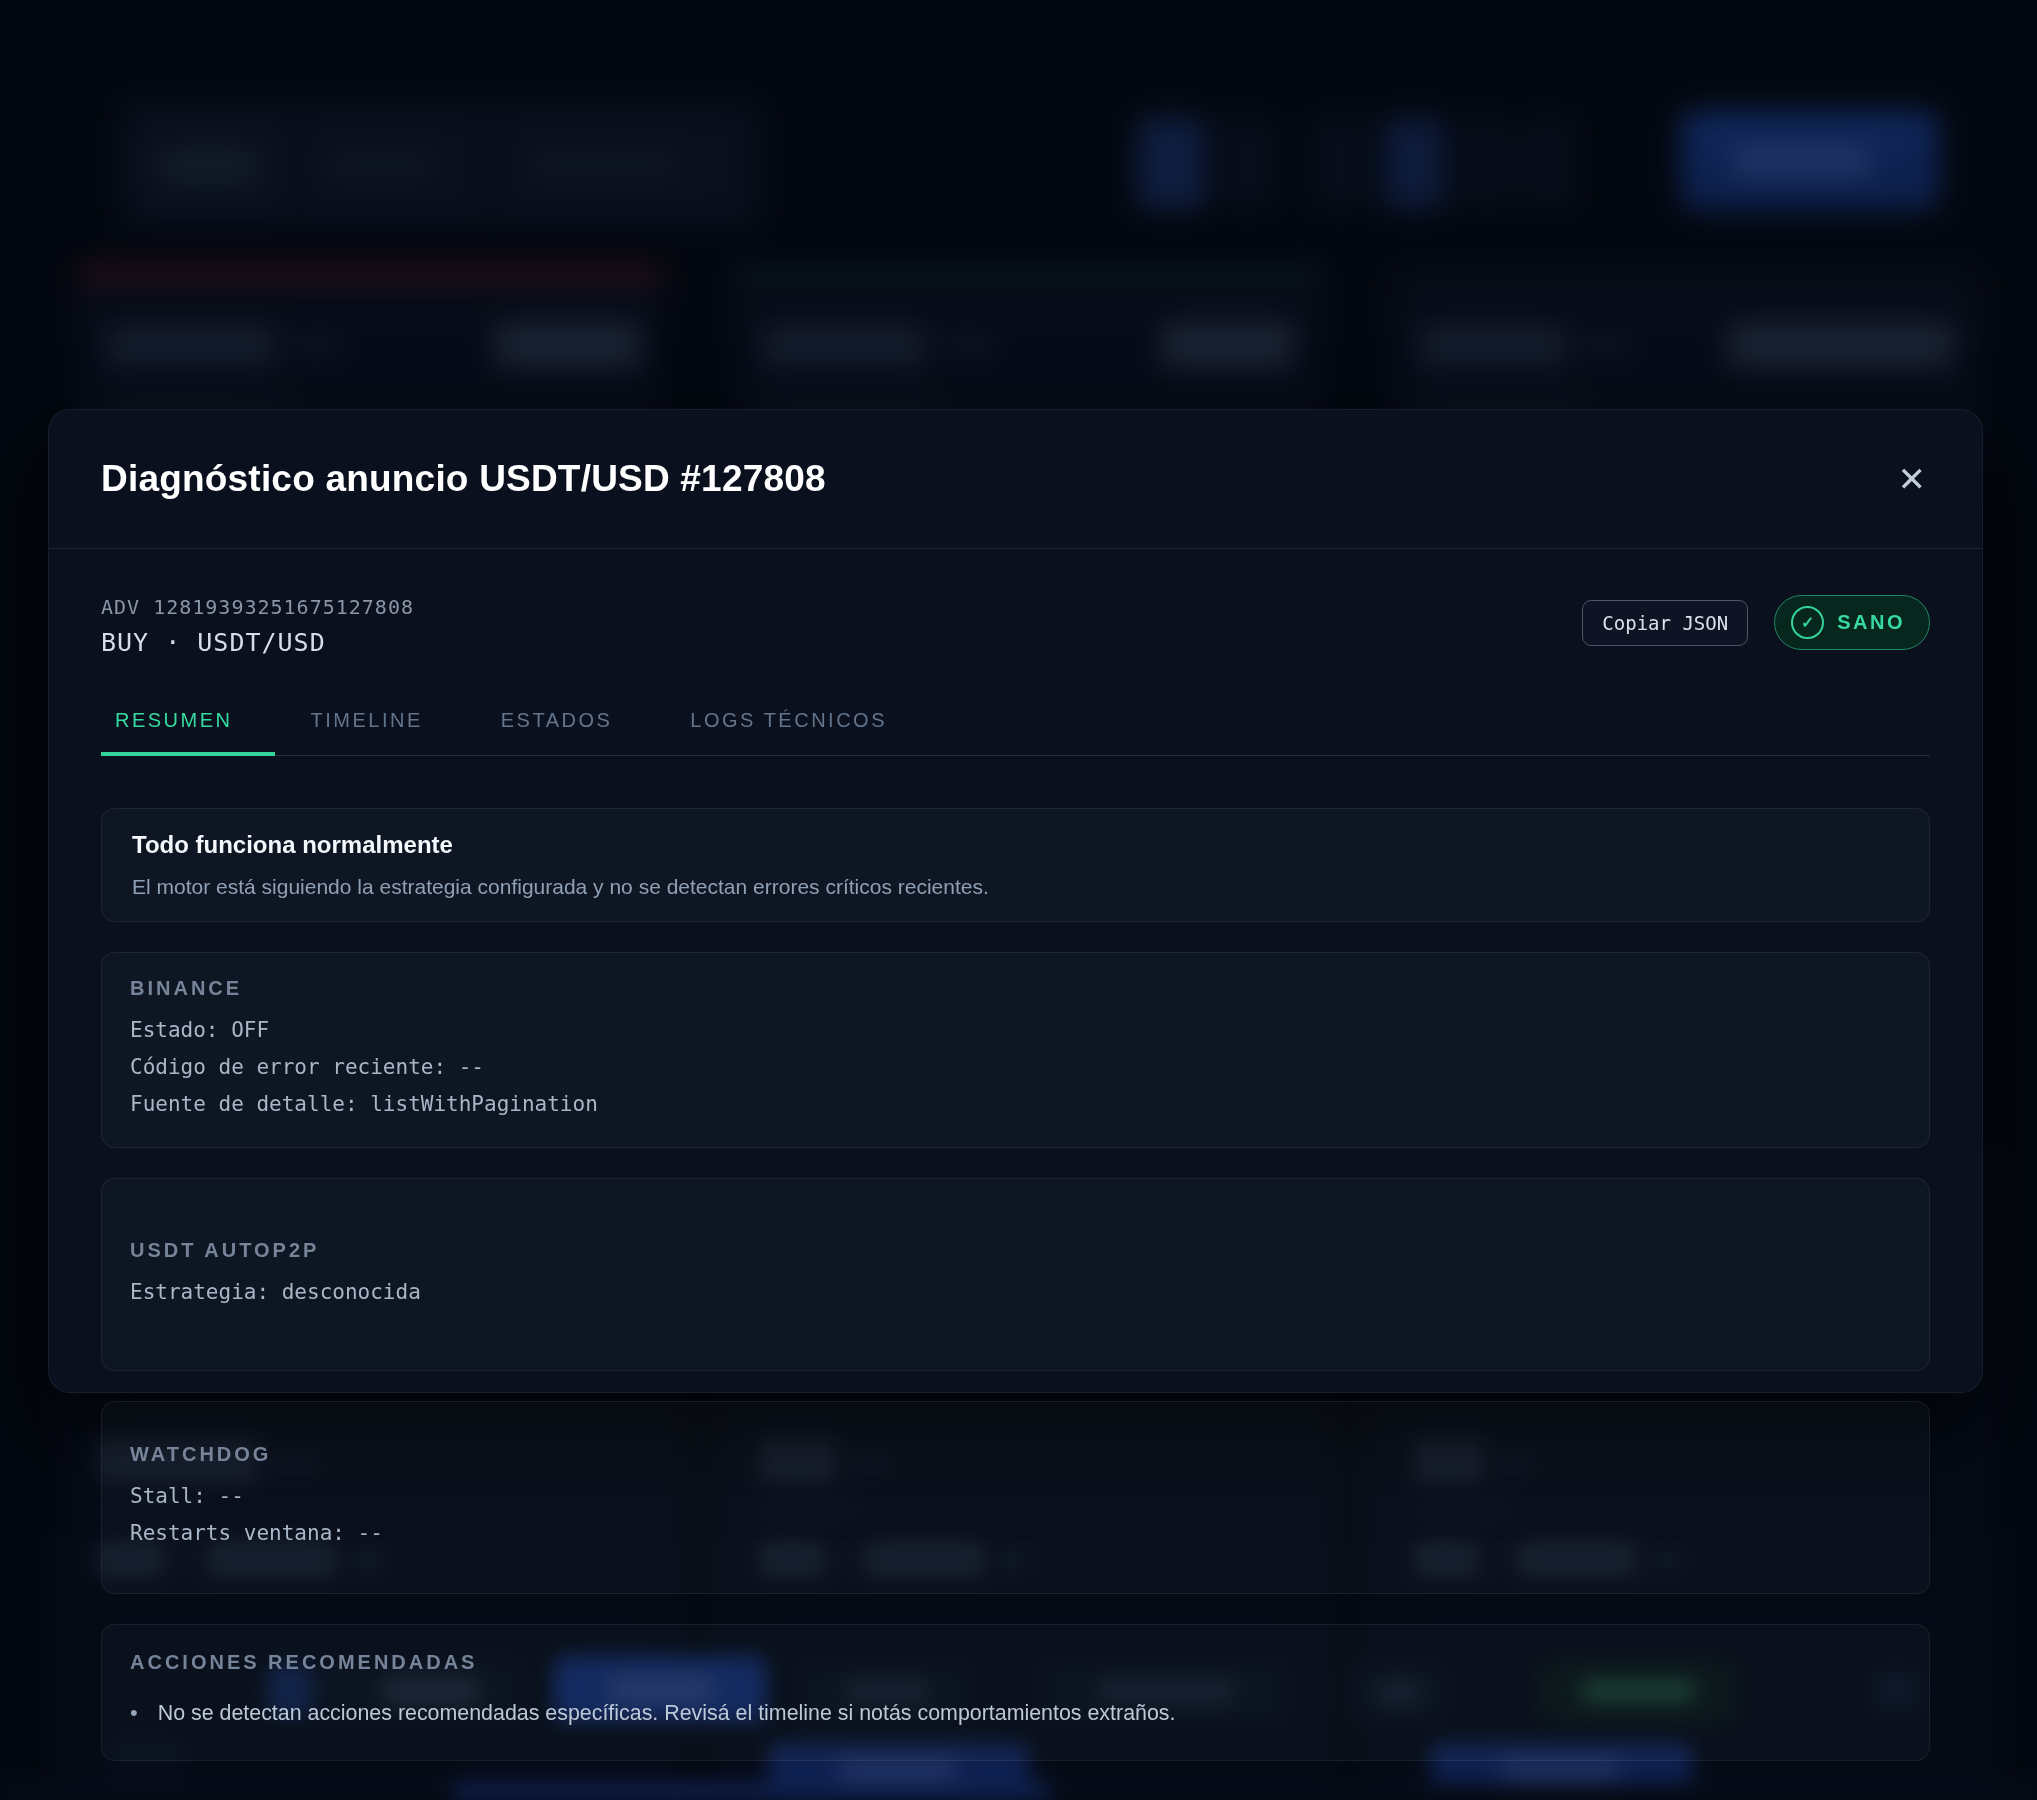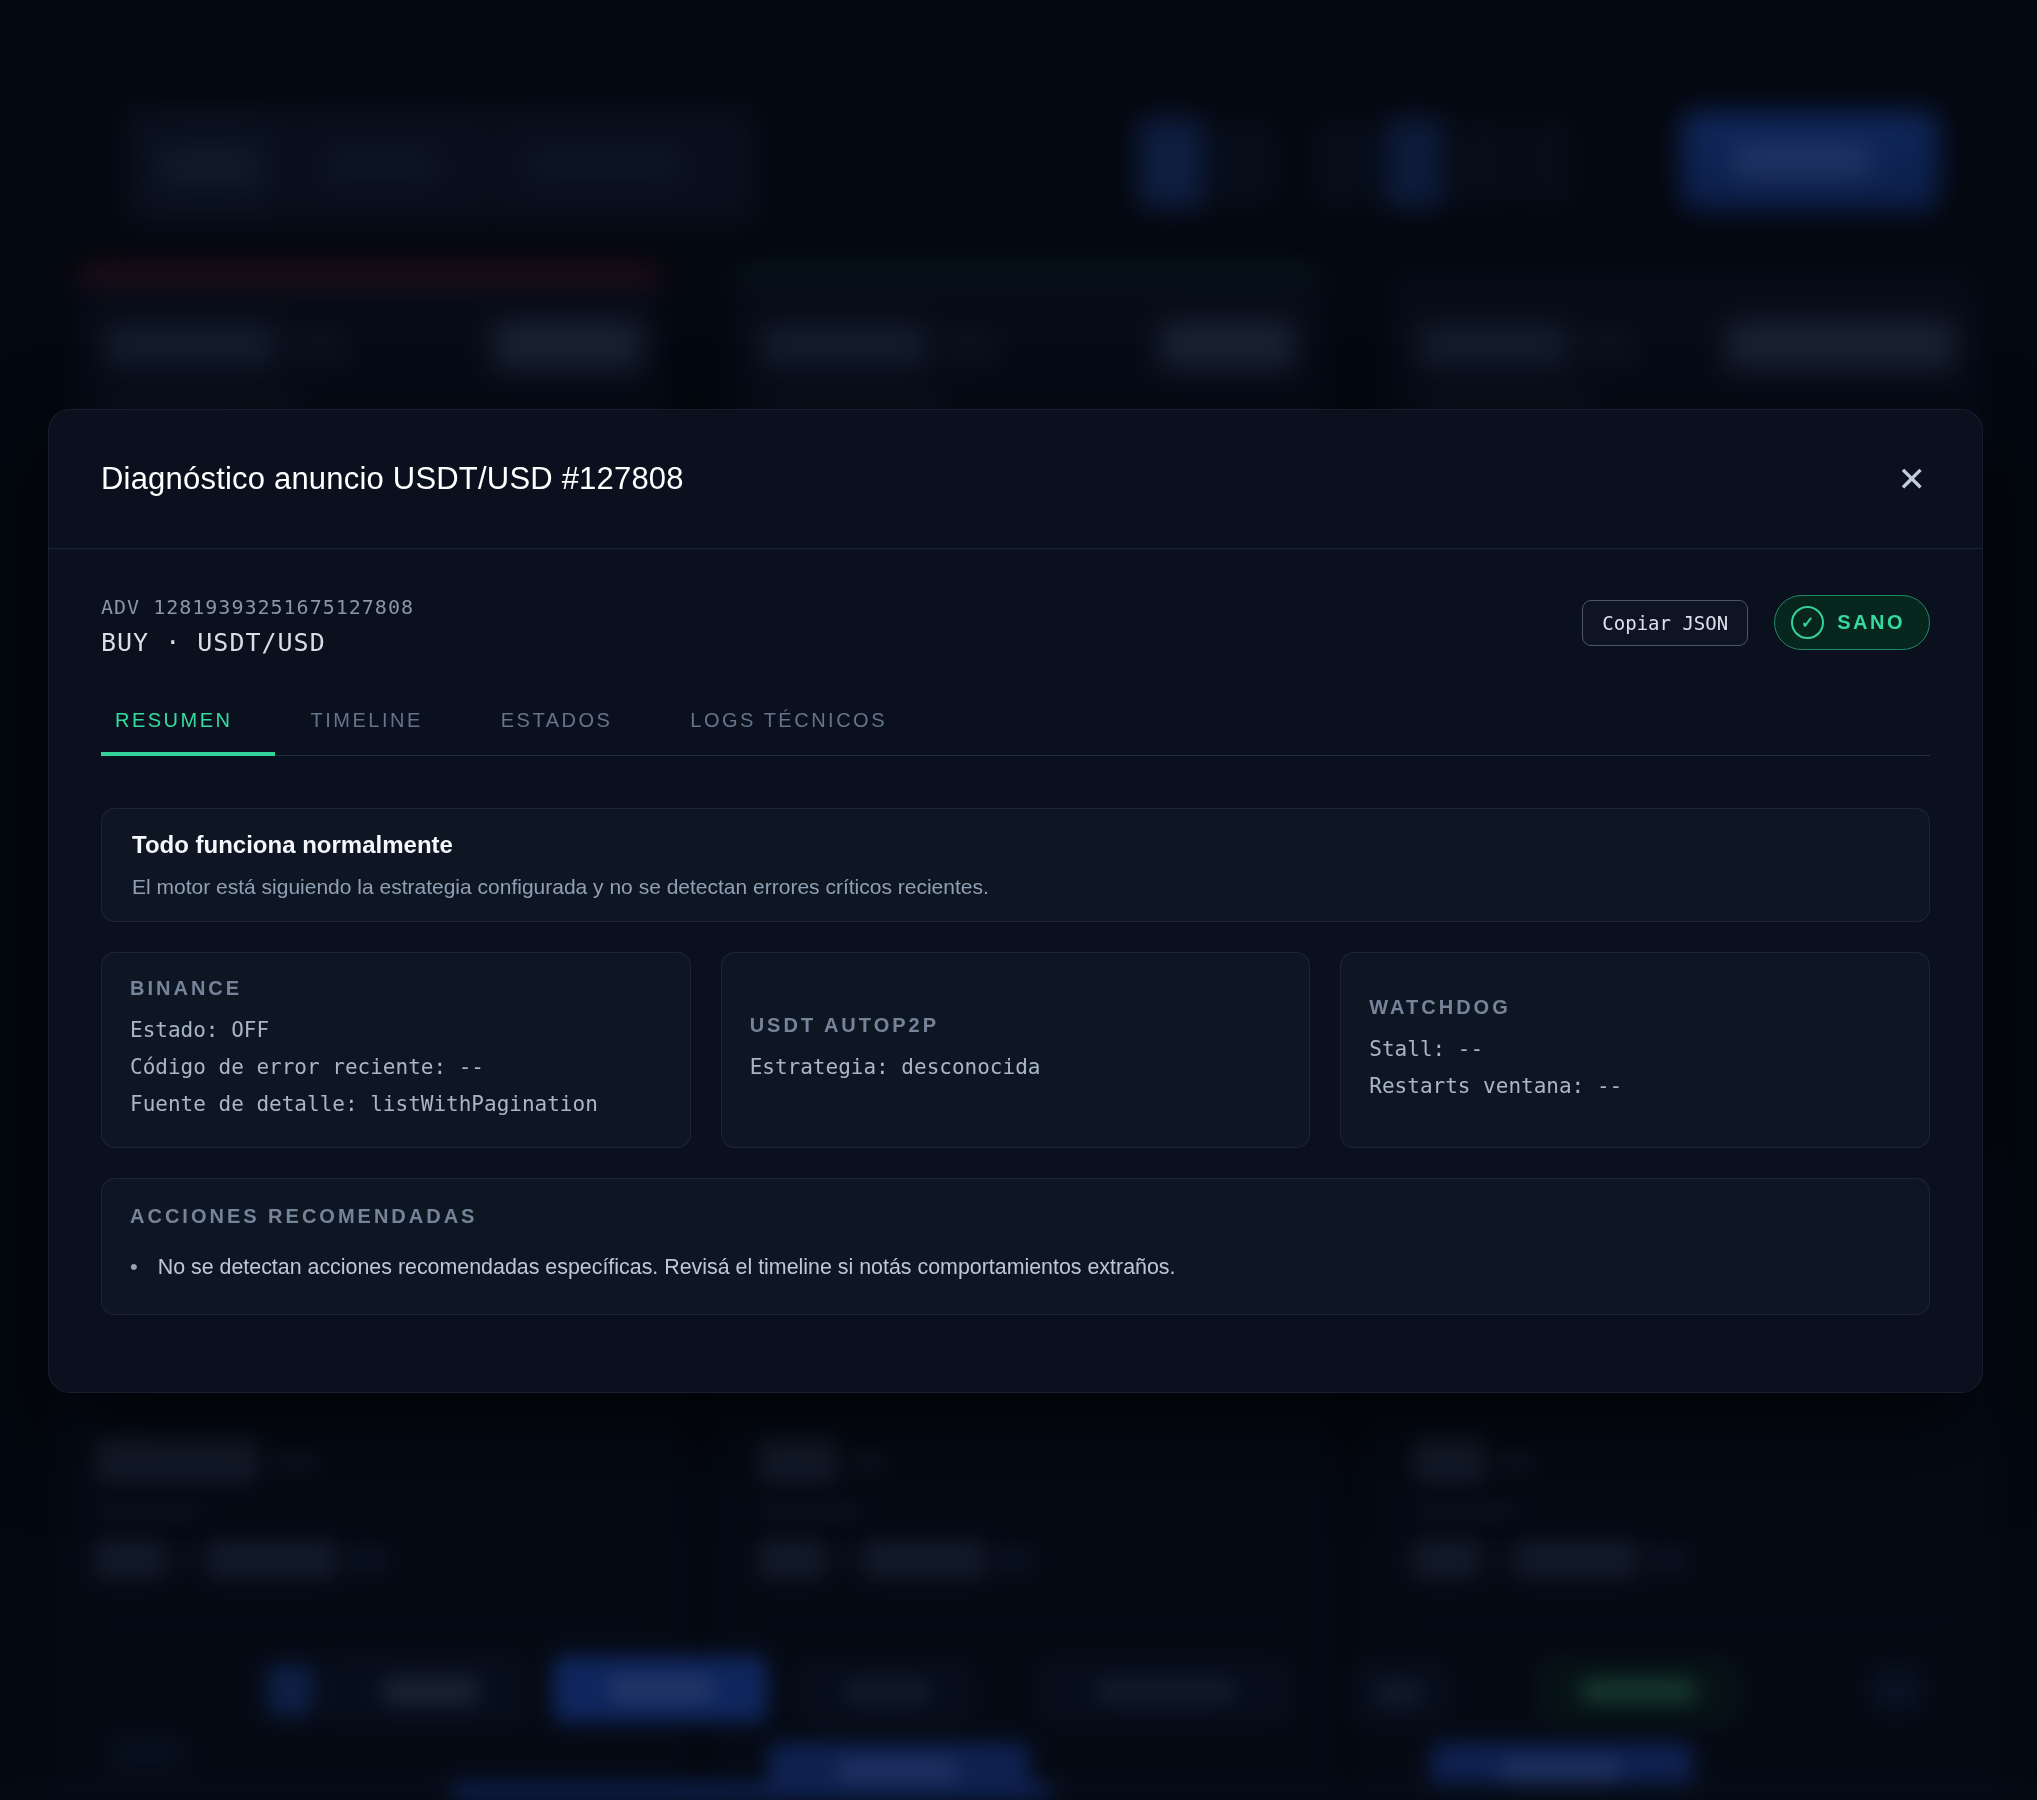--- a/index.html
+++ b/index.html
@@ -43,21 +43,21 @@
   .bg-footer .blob{background:#1c3f9c;top:0;height:18px;border-radius:4px;}
 
   .backdrop{position:absolute;inset:0;background:rgba(3,7,16,0.55);}
 
   
   .modal{position:absolute;left:48px;top:409px;width:1933px;height:982px;
     background:#0a101d;border:1px solid rgba(120,140,170,0.12);border-radius:22px;
     box-shadow:0 40px 90px rgba(0,0,0,0.65);}
   .modal-header{height:139px;display:flex;align-items:center;justify-content:space-between;
     padding:0 44px 0 52px;border-bottom:1px solid #1b2638;box-sizing:border-box;}
-  .modal-title{font-size:31px;font-weight:normal;color:#ffffff;letter-spacing:0.2px;}
+  .modal-title{font-size:37px;font-weight:bold;color:#ffffff;letter-spacing:0.2px;}
   .close-btn{background:none;border:none;cursor:pointer;color:#c3cdd9;font-size:34px;
     line-height:1;padding:8px 12px;font-family:"DejaVu Sans", sans-serif;}
 
   .modal-body{padding:46px 52px 0 52px;}
 
   .meta-row{display:flex;align-items:flex-start;justify-content:space-between;}
   .adv-id{font-size:20px;color:#8a96a8;letter-spacing:1px;}
   .side-pair{font-size:25px;color:#d7dee8;margin-top:9px;letter-spacing:1px;}
   .meta-actions{display:flex;align-items:center;gap:26px;}
   .copy-json-btn{background:rgba(20,28,44,0.4);border:1.5px solid #4b5668;border-radius:9px;
@@ -75,21 +75,21 @@
     border-bottom:4px solid transparent;font-family:"Liberation Sans", sans-serif;}
   .tab.active{color:#36dba0;border-bottom-color:#34d399;font-weight:normal;}
 
   .card{background:rgba(148,163,184,0.045);border:1px solid rgba(148,163,184,0.11);
     border-radius:14px;box-sizing:border-box;}
 
   .status-card{margin-top:52px;padding:22px 30px;}
   .status-title{font-size:24px;font-weight:bold;color:#f4f7fb;}
   .status-desc{font-size:21px;color:#8fa0b5;margin-top:16px;}
 
-  .info-grid{margin-top:30px;display:grid;grid-template-columns:1fr 1fr 1fr;gap:30px;}
+  .info-grid{margin-top:30px;display:grid;grid-template-columns:1fr;gap:30px;}
   .info-card{min-height:193px;padding:24px 28px;display:flex;flex-direction:column;justify-content:center;}
   .info-title{font-size:20px;font-weight:bold;letter-spacing:3px;color:#76849a;margin-bottom:12px;}
   .info-line{font-size:21px;color:#a9b6c8;line-height:37px;}
 
   .rec-card{margin-top:30px;padding:26px 28px 34px 28px;}
   .rec-title{font-size:20px;font-weight:bold;letter-spacing:3px;color:#76849a;}
   .rec-item{display:flex;gap:20px;margin-top:26px;align-items:baseline;}
   .rec-bullet::before{content:"•";color:#94a3b8;font-size:22px;}
   .rec-text{font-size:21.4px;color:#bcc8d8;}
 </style>

